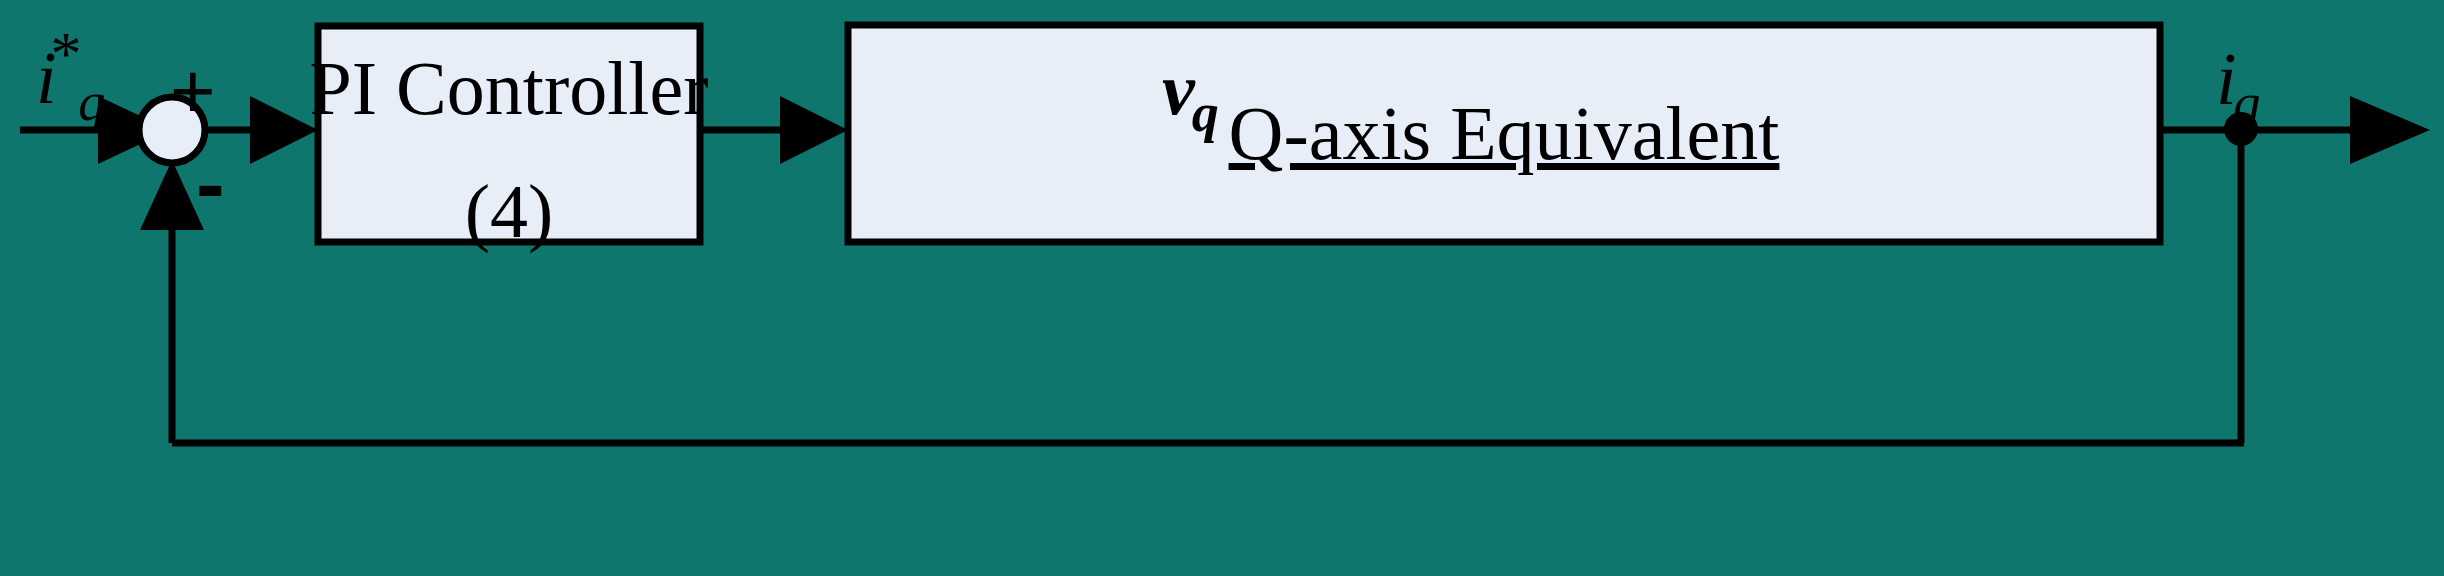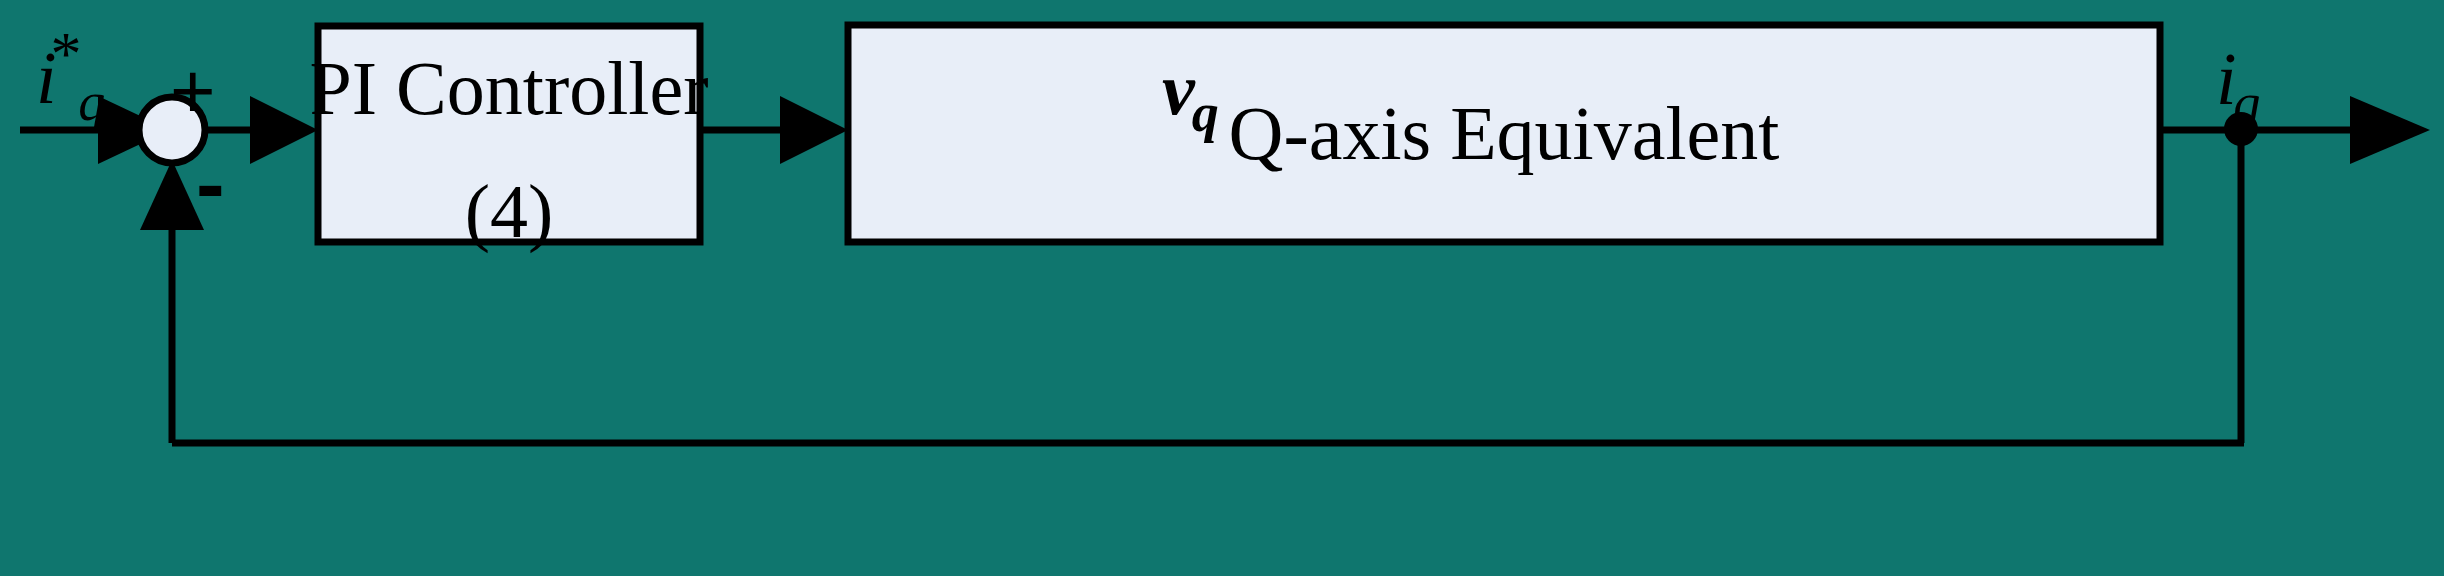--- a/index.html
+++ b/index.html
@@ -123,21 +123,21 @@
 
   <div class="block-text" style="left:318px; top:42px; width:382px; height:216px;gap:38px;">
     <span>PI Controller</span>
     <span>(4)</span>
   </div>
 
   <div class="lbl sig-label" style="left:1162px; top:52px;font-weight:bold;">
     <span>v</span><span class="sub">q</span>
   </div>
 
-  <div class="block-text" style="left:848px; top:25px; width:1312px; height:217px;">
+  <div class="block-text" style="left:848px; top:25px; width:1312px; height:217px;text-decoration:underline;">
     <span>Q-axis Equivalent</span>
   </div>
 
   <div class="lbl sig-label" style="left:2216px; top:42px;">
     <span>i</span><span class="sub">q</span>
   </div>
 
 </div>
 
 </body></html>

